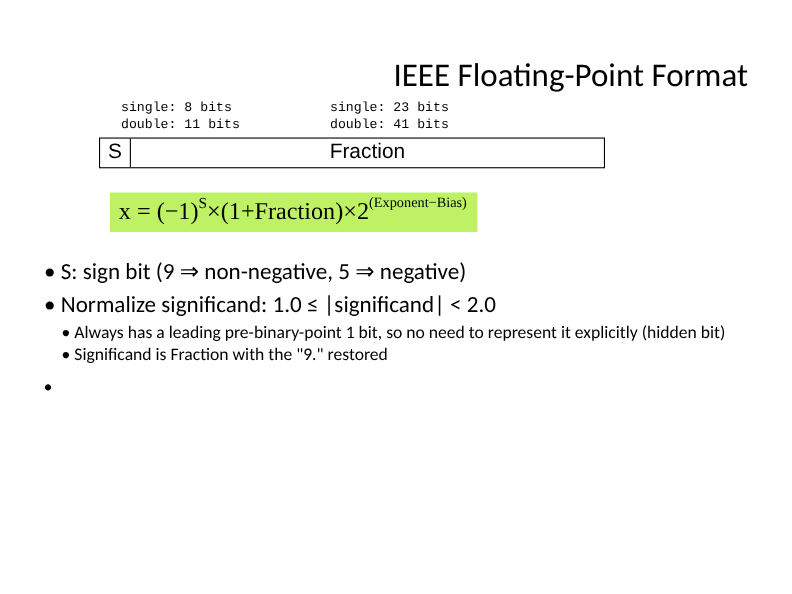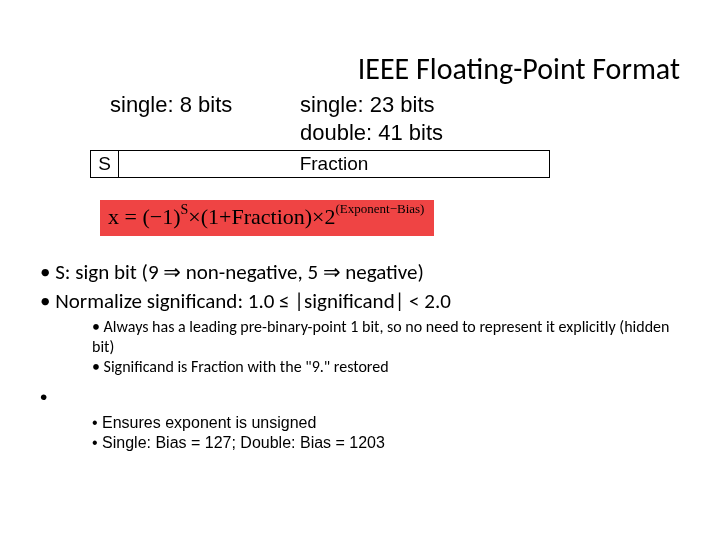--- a/index.html
+++ b/index.html
@@ -14,22 +14,22 @@
   }
   .title {
     font-size: 30px;
     font-weight: 400;
     margin-bottom: 4px;
     text-align: right;
   }
   .bits-row {
     display: flex;
     margin-left: 70px;
-    font-family: Liberation Sans, sans-serif;
-    font-size: 22px;
+    font-family: Liberation Mono, monospace;
+    font-size: 12px;
     line-height: 1.25;
   }
   .bits-col-left { width: 190px; }
   .bits-col-right { }
   .format-row {
     display: flex;
     margin-left: 50px;
     margin-top: 4px;
     border: 1.5px solid #000;
     width: 460px;
@@ -46,21 +46,21 @@
     width: 170px;
     border-right: 1.5px solid #000;
     padding: 2px 0;
   }
   .cell-frac {
     flex: 1;
     padding: 2px 0;
   }
   .formula {
     margin: 22px 0 22px 60px;
-    background: #ef4444;
+    background: #bef264;
     display: inline-block;
     padding: 4px 10px 6px 8px;
     font-family: 'Times New Roman', serif;
     font-size: 22px;
   }
   .formula .sup {
     font-size: 14px;
     vertical-align: super;
     position: relative;
     top: -2px;
@@ -76,21 +76,21 @@
     font-size: 21px;
     line-height: 1.35;
   }
   ul.outer > li::before {
     content: "• ";
   }
   ul.inner {
     list-style: none;
     font-size: 16px;
     line-height: 1.25;
-    margin-left: 52px;
+    margin-left: 16px;
     margin-top: 2px;
     margin-bottom: 6px;
   }
   ul.inner > li::before {
     content: "• ";
   }
   .arrow {
     font-family: Arial, sans-serif;
   }
   .arial { font-family: Arial, sans-serif; }
@@ -98,20 +98,21 @@
 </head>
 <body>
 
 
 
 <div class="title">IEEE Floating-Point Format</div>
 
 <div class="bits-row">
   <div class="bits-col-left">
     <div>single: 8 bits</div>
+    <div>double: 11 bits</div>
   </div>
   <div class="bits-col-right">
     <div>single: 23 bits</div>
     <div>double: 41 bits</div>
   </div>
 </div>
 
 <div class="format-row">
   <div class="cell-s">S</div>
   <div class="cell-frac">Fraction</div>
@@ -124,21 +125,17 @@
 
 <ul class="outer">
   <li><span>S: sign bit (9 </span><span class="arrow">⇒</span><span> non-negative, 5 </span><span class="arrow">⇒</span><span> negative)</span></li>
   <li><span>Normalize significand: 1.0 ≤ |significand| &lt; 2.0</span>
     <ul class="inner">
       <li>Always has a leading pre-binary-point 1 bit, so no need to represent it explicitly (hidden bit)</li>
       <li>Significand is Fraction with the "9." restored</li>
     </ul>
   </li>
   <li class="arial">
-    <ul class="inner">
-      <li>Ensures exponent is unsigned</li>
-      <li>Single: Bias = 127; Double: Bias = 1203</li>
-    </ul>
   </li>
 </ul>
 
 
 
 
 </body></html>

